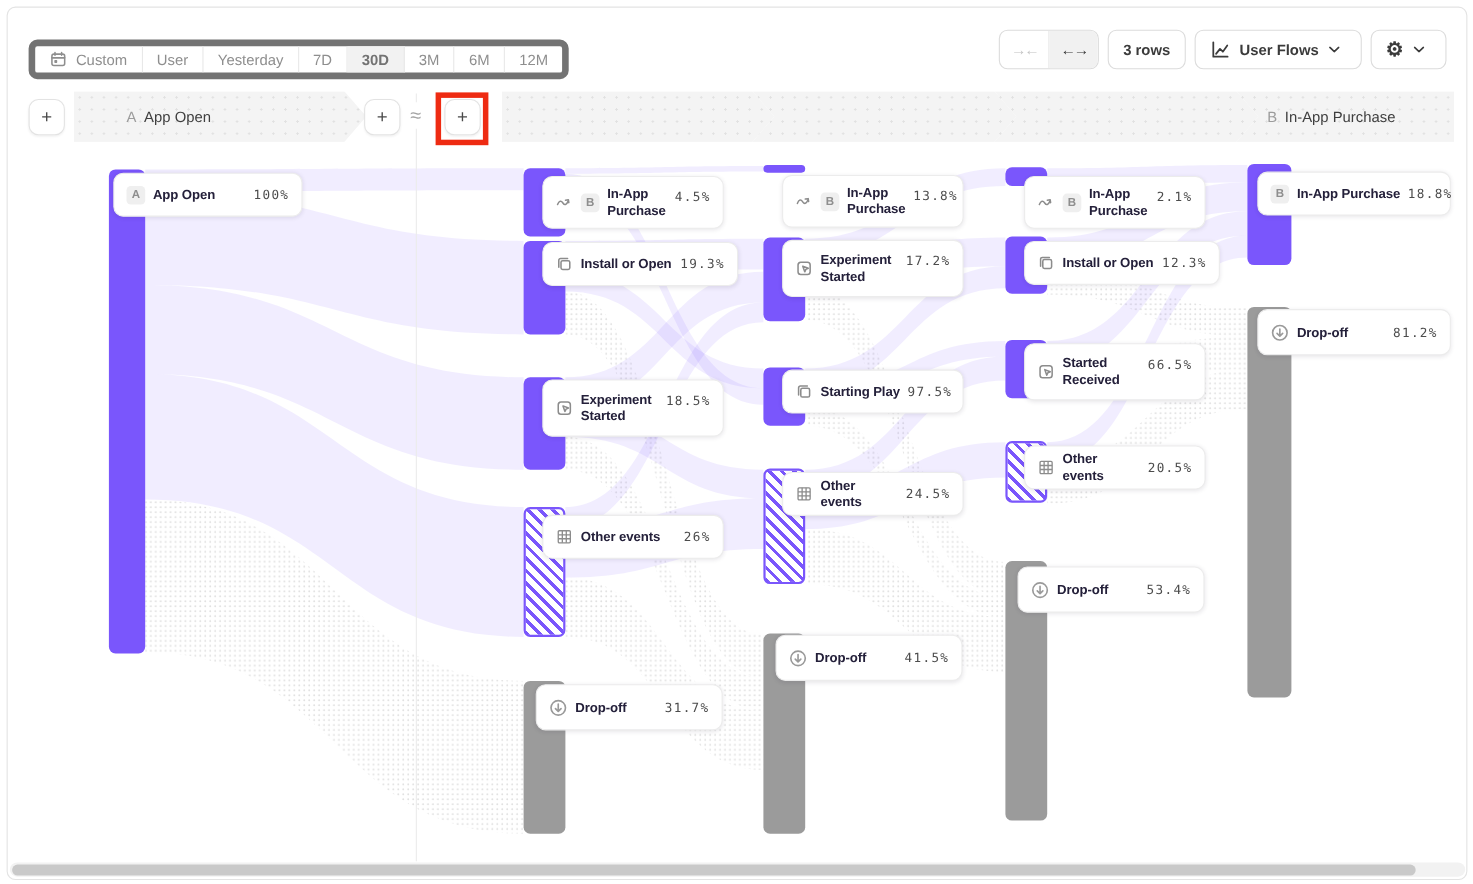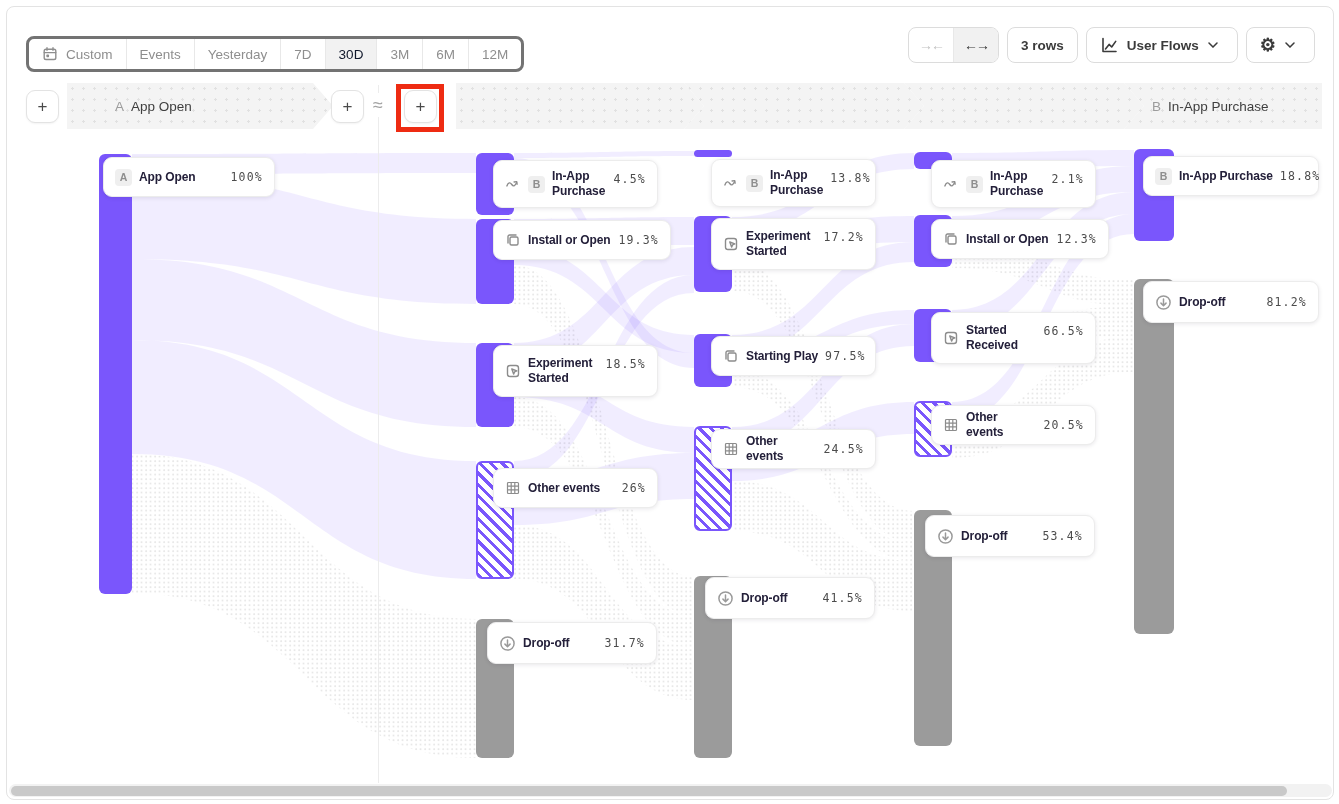--- a/index.html
+++ b/index.html
@@ -5,25 +5,25 @@
   html,body{margin:0;padding:0;background:#fff;width:1339px;height:804px;
     font-family:"Liberation Sans",sans-serif;-webkit-font-smoothing:antialiased;}
   .frame{position:absolute;left:6px;top:6px;width:1326px;height:792px;
     border:1px solid #e3e3e3;border-radius:8px;background:#fff;overflow:hidden;}
   .inner{position:absolute;left:-6px;top:-6px;width:1339px;height:804px;}
 
   
   .toolbar{position:absolute;left:25px;top:26px;width:1289px;height:36px;
     display:flex;justify-content:space-between;align-items:center;z-index:6;}
   .tgroup{display:flex;gap:8px;align-items:center;}
-  .seg{display:flex;border:3px solid #737373;border-radius:8px;overflow:hidden;background:#fff;height:36px;box-sizing:border-box;margin-top:18px;}
+  .seg{display:flex;border:6px solid #737373;border-radius:8px;overflow:hidden;background:#fff;height:36px;box-sizing:border-box;margin-top:18px;}
   .seg .cell{display:flex;align-items:center;gap:8px;padding:0 13px;font-size:13.5px;
     color:#8e8e8e;border-right:1px solid #e8e8e8;cursor:pointer;white-space:nowrap;}
   .seg .cell:last-child{border-right:none;}
-  .seg .cell.active{background:#f2f2f2;color:#0f172a;font-weight:400;}
+  .seg .cell.active{background:#f2f2f2;color:#737373;font-weight:700;}
   .tbtn{display:flex;align-items:center;gap:9px;border:1px solid #dcdcdc;border-radius:8px;
     background:#fff;padding:0 13px;height:36px;box-sizing:border-box;font-size:13.5px;
     font-weight:600;color:#3b3b3b;cursor:pointer;white-space:nowrap;}
   .arrowseg{display:flex;border:1px solid #dcdcdc;border-radius:8px;overflow:hidden;height:36px;box-sizing:border-box;background:#fff;}
   .arrowseg .acell{display:flex;align-items:center;padding:0 10px;font-size:14px;letter-spacing:-2px;cursor:pointer;}
   .arrowseg .acell.dim{color:#c3c3c3;border-right:1px solid #e8e8e8;}
   .arrowseg .acell.on{background:#f1f1f1;color:#333;}
   .gear{font-size:18px;color:#3b3b3b;line-height:1;}
 
   
@@ -312,21 +312,21 @@
           <span class="icon16">
             <svg width="16" height="16" viewBox="0 0 16 16" fill="none" stroke="#8e8e8e" stroke-width="1.4" stroke-linecap="round">
               <rect x="2.2" y="3.2" width="11.6" height="10.3" rx="1.8"></rect>
               <path d="M2.2 6.6h11.6M5 1.8v2.4M11 1.8v2.4"></path>
               <rect x="4.4" y="8.6" width="2.6" height="2.6" rx="0.6" fill="#8e8e8e" stroke="none"></rect>
             </svg>
           </span>
           <span>Custom</span>
         </div>
         <div class="cell">
-              <span>Events</span>
+              <span>User</span>
             </div>
         <div class="cell">
               <span>Yesterday</span>
             </div>
         <div class="cell">
               <span>7D</span>
             </div>
         <div class="cell active">
               <span>30D</span>
             </div>

